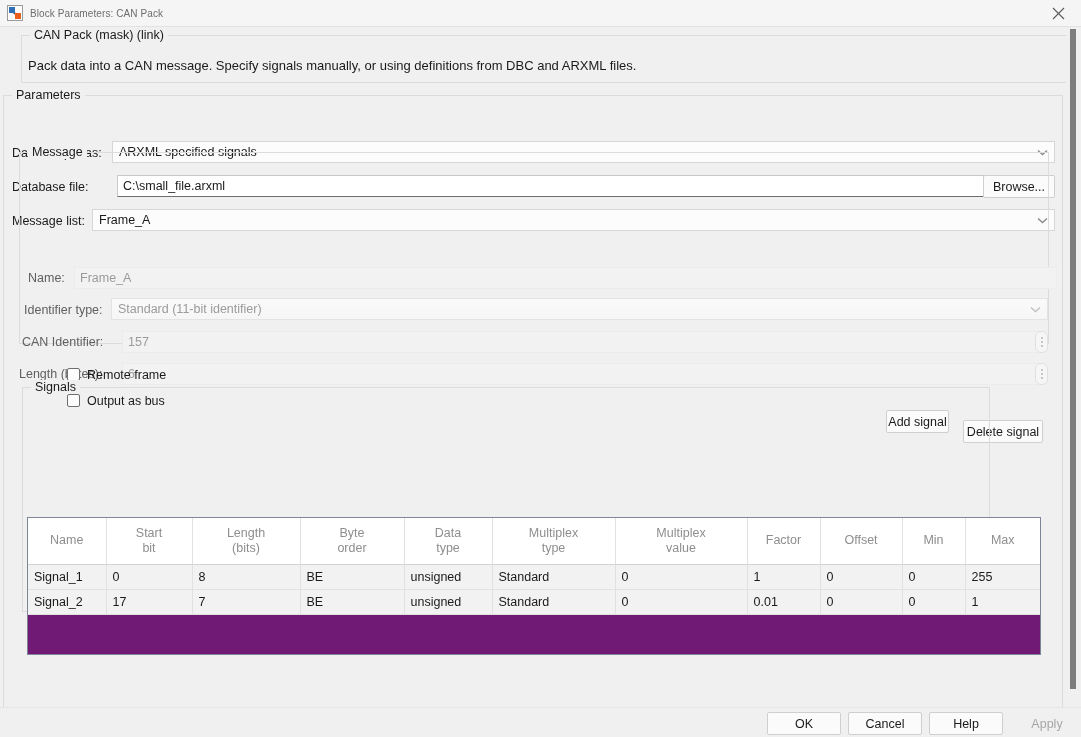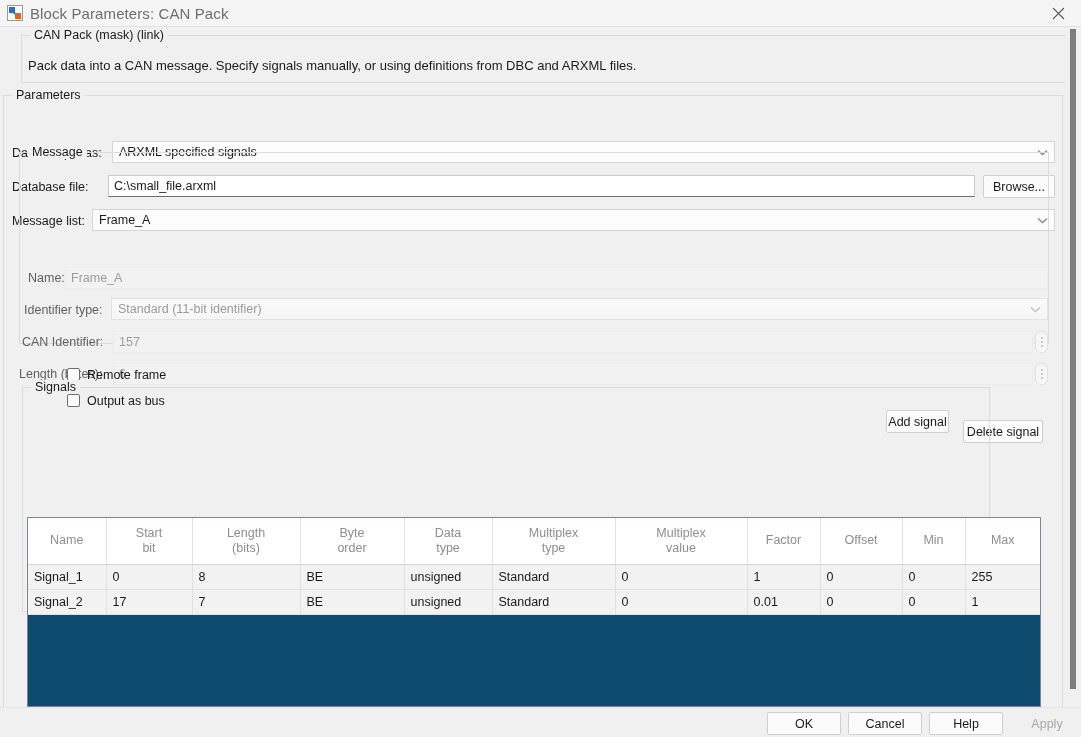--- a/index.html
+++ b/index.html
@@ -42,21 +42,21 @@
     position: absolute; right: 1px; bottom: 1px;
     width: 6px; height: 6px; background: #e8601c;
   }
   .title-icon .conn {
     position: absolute; left: 5px; top: 5px;
     width: 6px; height: 2px; background: #6a6a6a;
     transform: rotate(38deg); transform-origin: left center;
   }
   .title-text {
     color: #6d6d6d;
-    font-size: 15px;
+    font-size: 10px;
     letter-spacing: .1px;
   }
   .close-btn {
     position: absolute; right: 0; top: 0;
     width: 45px; height: 27px;
     display: flex; align-items: center; justify-content: center;
     cursor: default;
   }
   .close-btn svg { display: block; }
 
@@ -141,20 +141,21 @@
   .textfield {
     position: absolute;
     background: #ffffff;
     border: 1px solid #c9c9c9;
     border-bottom-color: #6e6e6e;
     height: 22px;
     display: flex; align-items: center;
     padding: 0 5px;
     font-size: 12.5px;
     color: #1a1a1a;
+    margin-left: 9px;
   }
   .textfield.flat {
     background: #f2f2f2;
     border: 1px solid #ececec;
     border-bottom-color: #ececec;
     color: #9b9b9b;
   }
 
   .btn {
     position: absolute;
@@ -198,23 +199,23 @@
     border-radius: 2px;
     background: #fcfcfc;
     margin-right: 7px;
     flex: 0 0 auto;
   }
 
   
   .tablewrap {
     position: absolute;
     left: 27px; top: 490px;
-    width: 1014px; height: 190px;
+    width: 1014px; height: 138px;
     border: 1px solid #7e8596;
-    background: #0c4a6e;
+    background: #701a75;
     overflow: hidden;
   }
   table.signals {
     border-collapse: collapse;
     width: 1012px;
     table-layout: fixed;
     font-size: 12.5px;
   }
   table.signals th {
     background: #ffffff;

